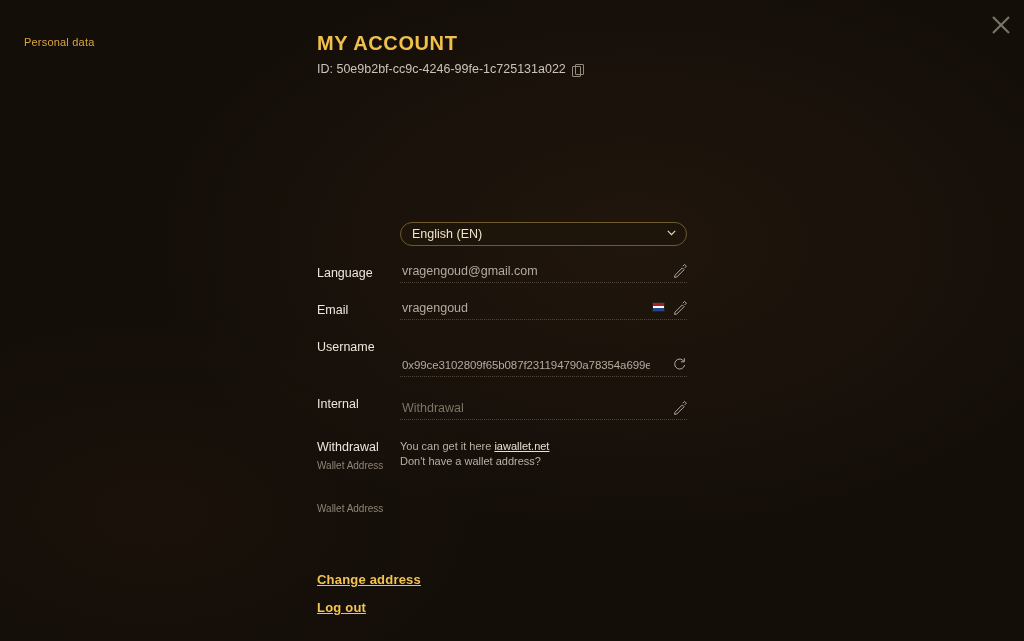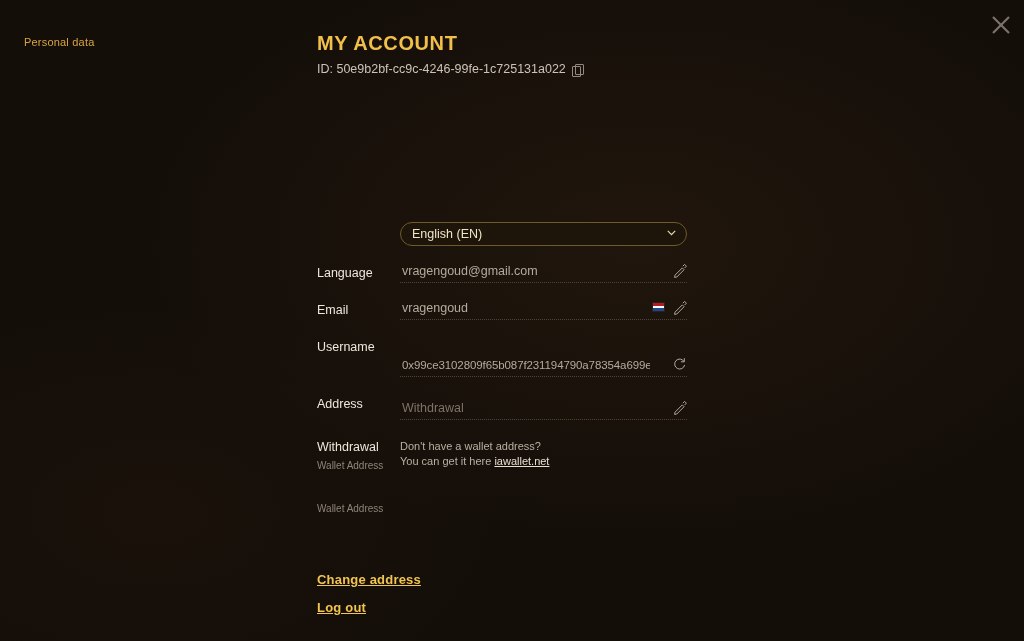--- a/index.html
+++ b/index.html
@@ -305,21 +305,21 @@
             </svg>
           </span>
         </div>
       </div>
     </div>
 
     <div class="spacer"></div>
 
     <div class="row tall">
       <div class="label-col">
-        <div class="label-main">Address</div>
+        <div class="label-main">Internal</div>
         <div class="label-sub">Wallet Address</div>
       </div>
       <div class="field-col">
         <div class="input-line mono">
           <input type="text" value="0x99ce3102809f65b087f231194790a78354a699e7" placeholder="Internal" style="">
           <span class="redo-icon">
             <svg width="14" height="15" viewBox="0 0 14 15">
               <path d="M11 5.5 A5 5 0 1 0 11.6 9" fill="none" stroke="#d8cfc2" stroke-width="1"></path>
               <polyline points="11.3,2.2 11.3,5.8 7.9,5.8" fill="none" stroke="#d8cfc2" stroke-width="1"></polyline>
             </svg>
@@ -340,24 +340,24 @@
             <svg width="14" height="15" viewBox="0 0 14 15">
               <path d="M2 12.2 L9.3 4.9 L11.1 6.7 L3.8 14 L1.6 14.4 Z" fill="none" stroke="#d8cfc2" stroke-width="1"></path>
               <path d="M9.8 3.2 L11.6 1.4 L13.4 3.2 L11.6 5" fill="none" stroke="#d8cfc2" stroke-width="1"></path>
             </svg>
           </span>
         </div>
       </div>
     </div>
 
     <div class="wallet-hint">
-      <div>Don't have a wallet address?</div>
       <div>
         <span>You can get it here </span><a href="#">iawallet.net</a>
       </div>
+      <div>Don't have a wallet address?</div>
     </div>
 
   </div>
 
   <div class="bottom-links">
     <a class="link-gold" href="#">Change address</a>
     <a class="link-gold" href="#">Log out</a>
   </div>
 
 </div>

